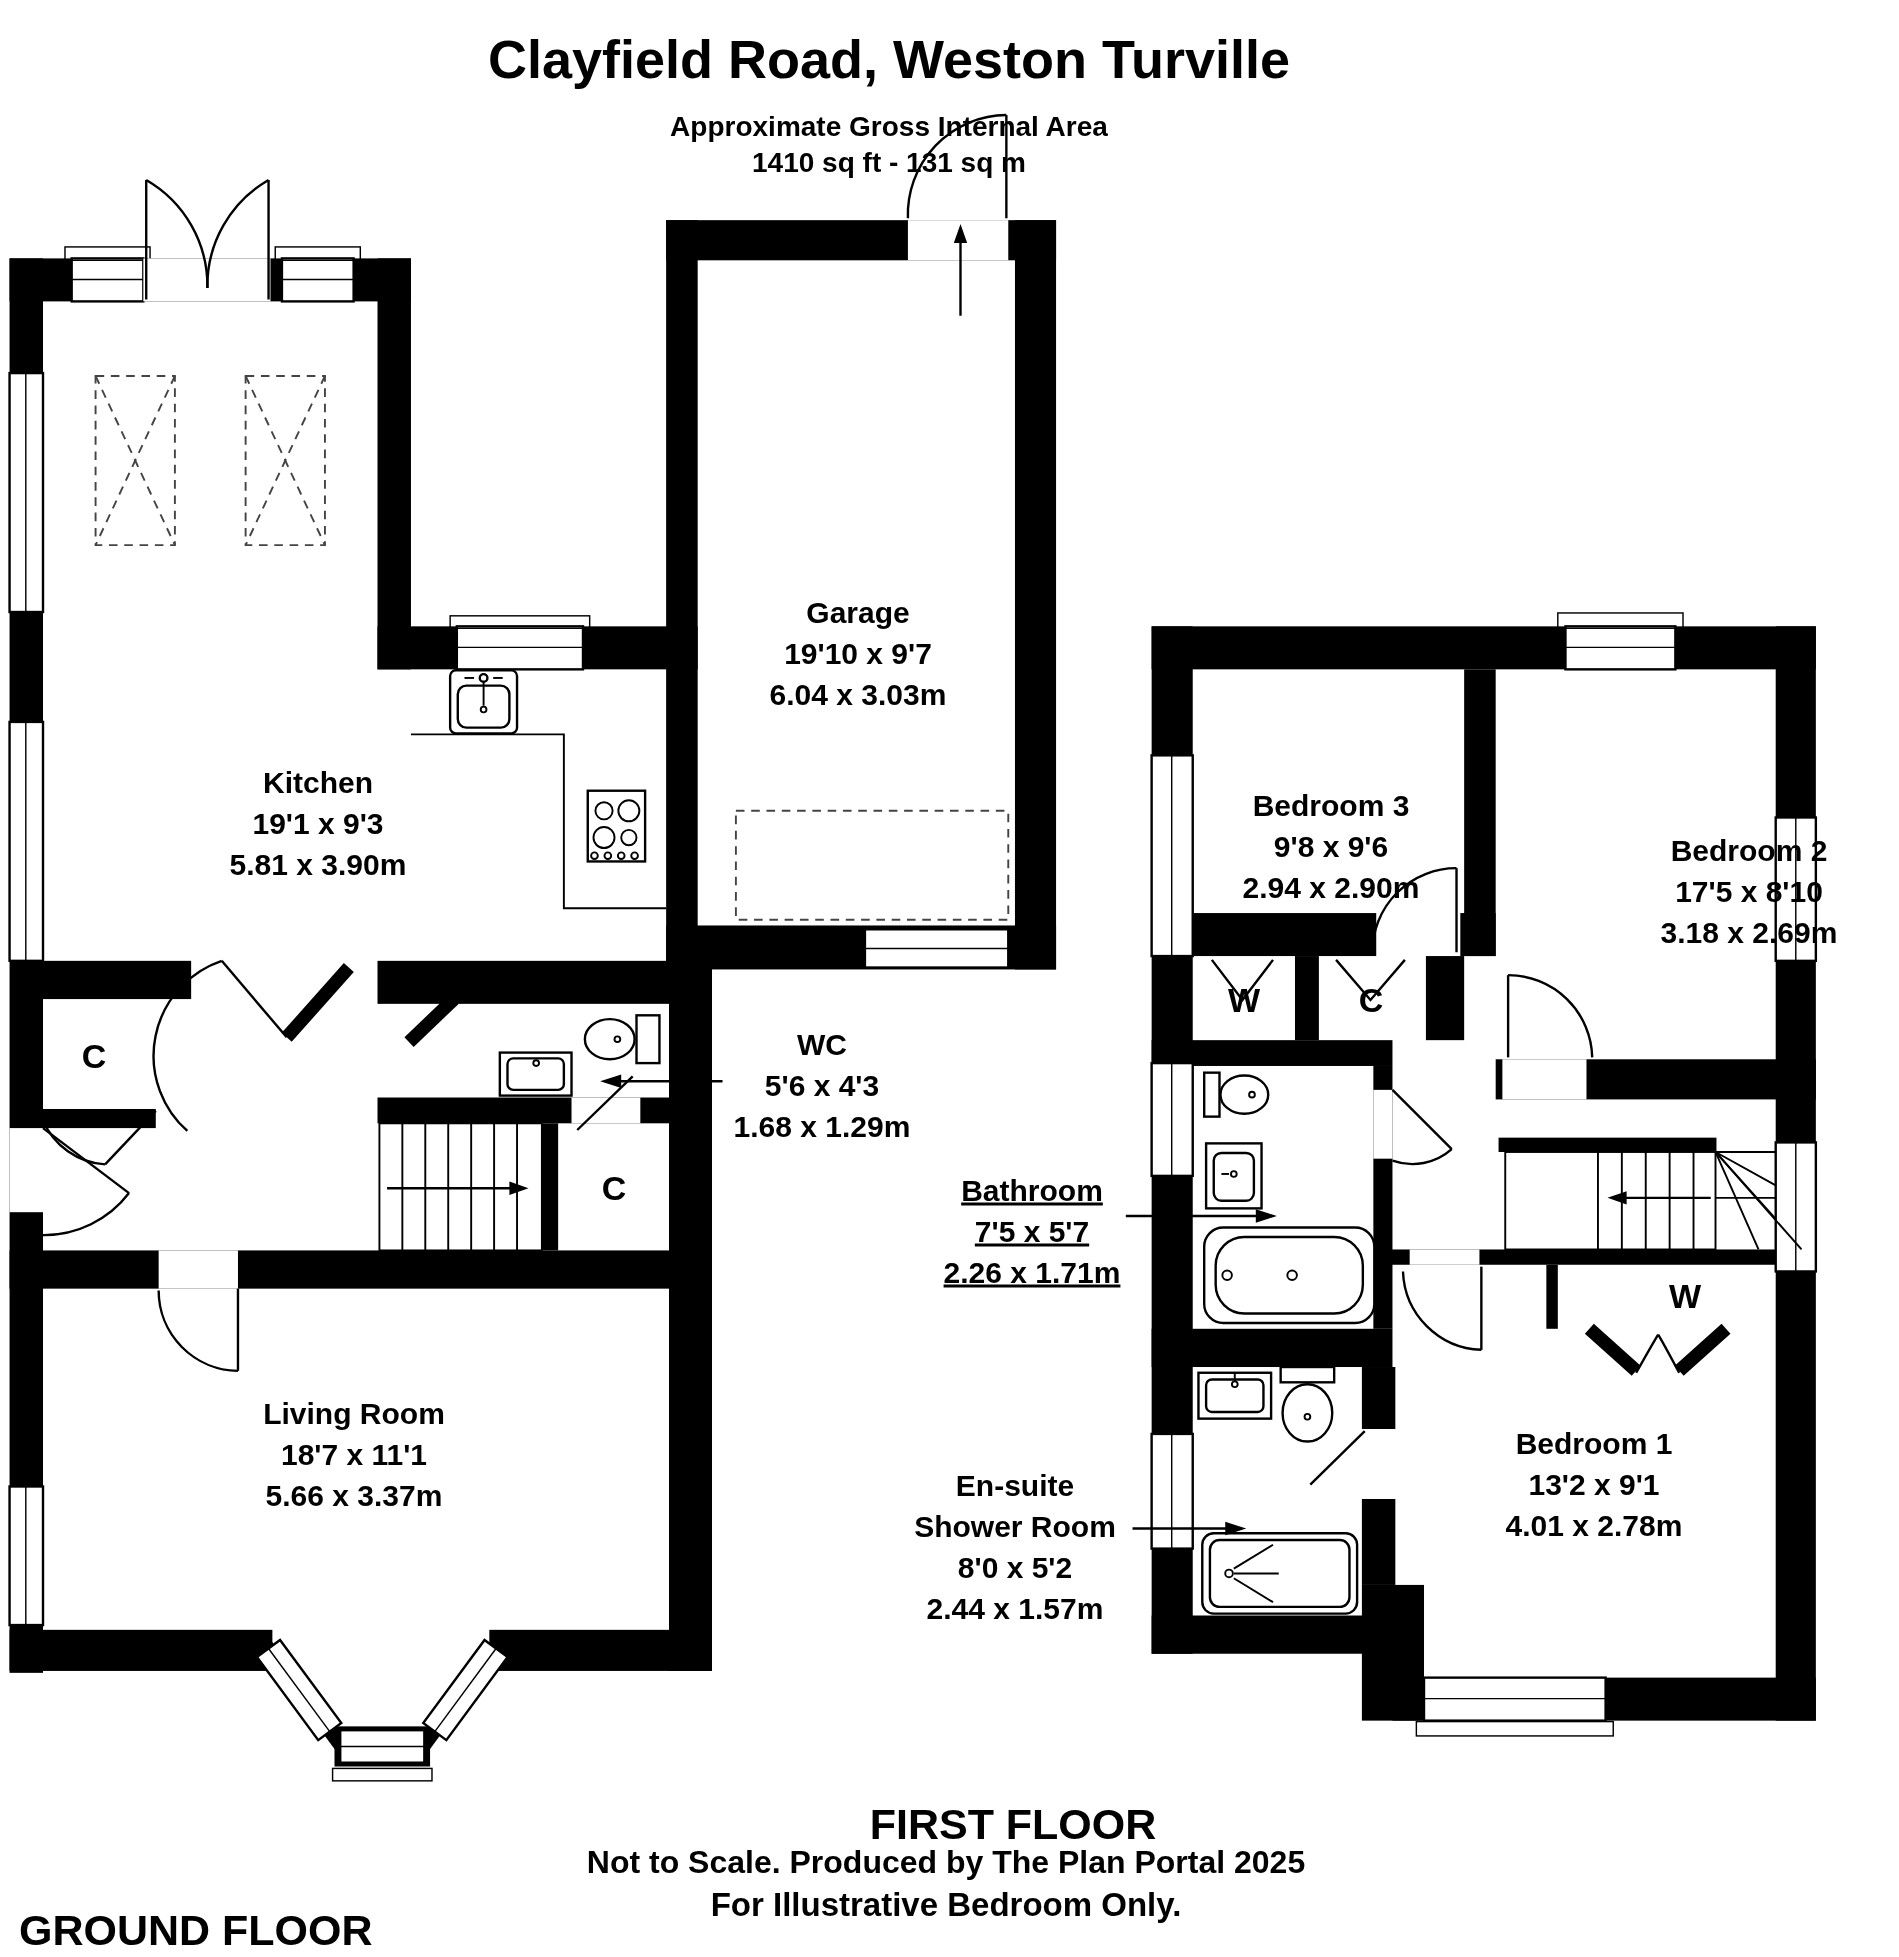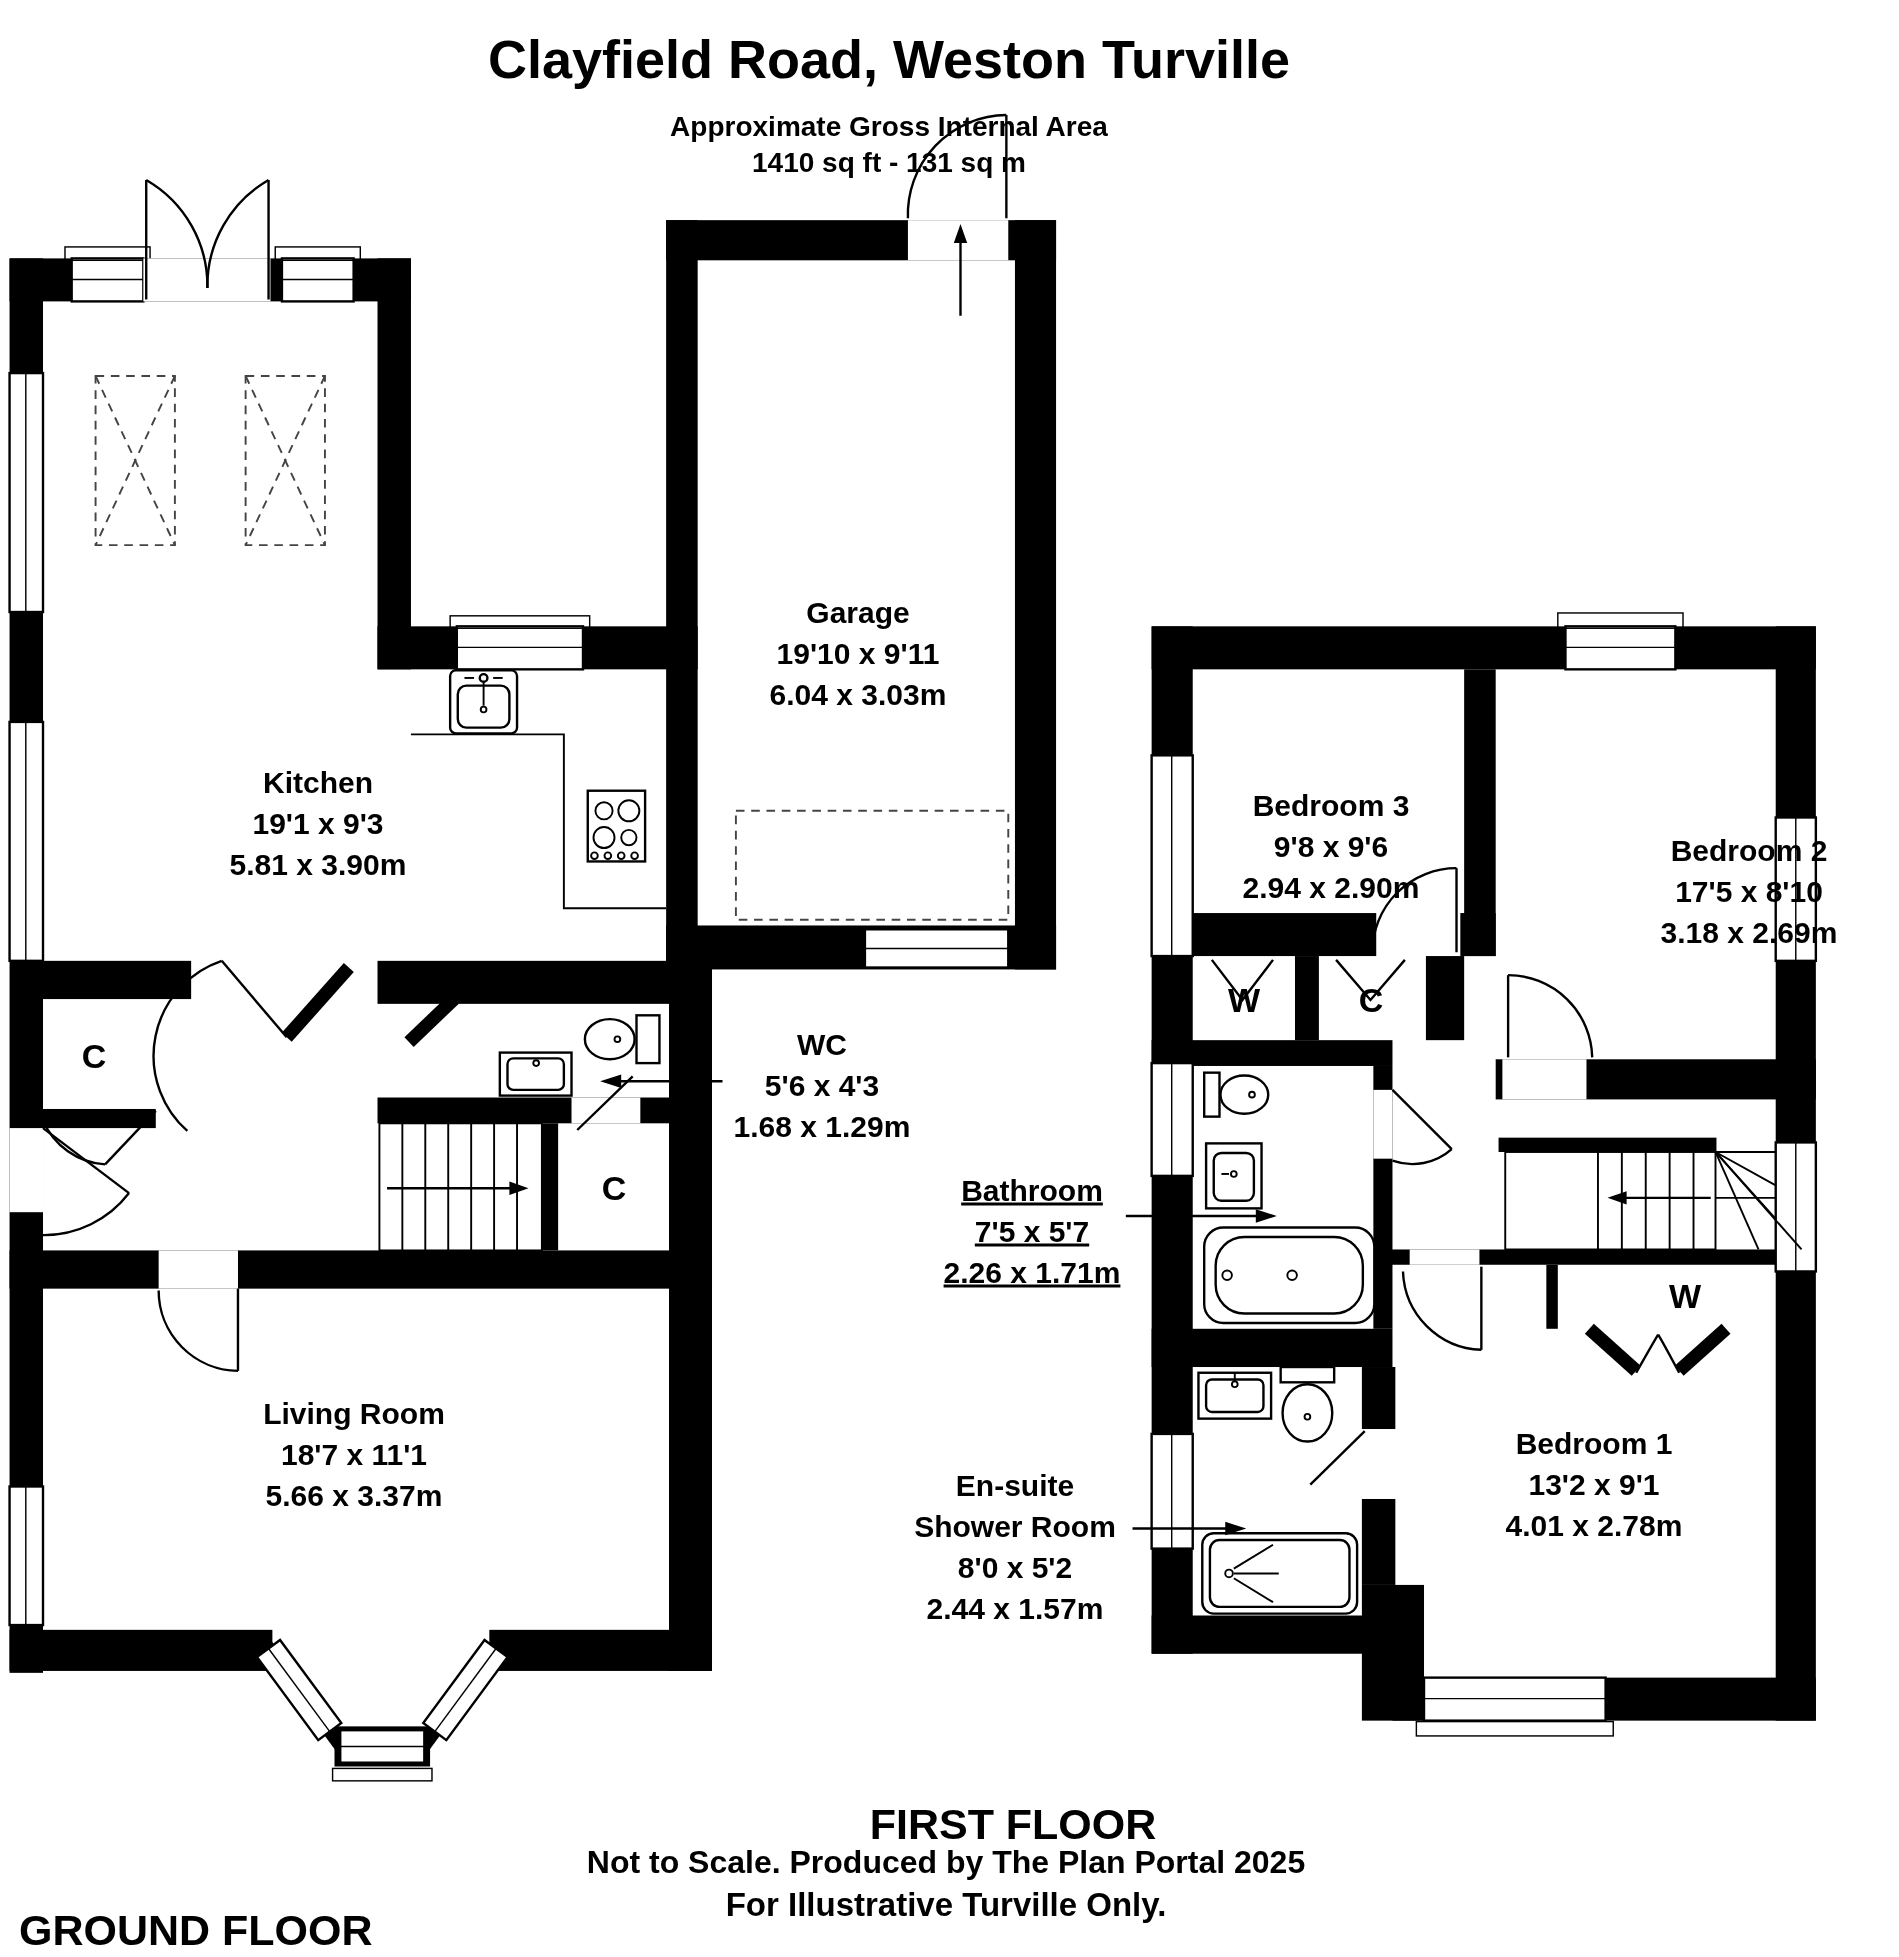--- a/index.html
+++ b/index.html
@@ -379,21 +379,21 @@
       <span>1410 sq ft - 131 sq m</span>
     </div>
 
 <div class="lbl s31" style="left:318px;top:823px;">
   <span>Kitchen</span>
   <span>19'1 x 9'3</span>
   <span>5.81 x 3.90m</span>
 </div>
 <div class="lbl s31" style="left:858px;top:653px;">
   <span>Garage</span>
-  <span>19'10 x 9'11</span>
+  <span>19'10 x 9'7</span>
   <span>6.04 x 3.03m</span>
 </div>
 <div class="lbl s31" style="left:822px;top:1085px;">
   <span>WC</span>
   <span>5'6 x 4'3</span>
   <span>1.68 x 1.29m</span>
 </div>
 <div class="lbl s31" style="left:354px;top:1454px;">
   <span>Living Room</span>
   <span>18'7 x 11'1</span>
@@ -446,17 +446,17 @@
       <span>GROUND FLOOR</span>
     </div>
 <div class="lbl s44" style="left:1013px;top:1824px;">
       <span>FIRST FLOOR</span>
     </div>
 
 <div class="lbl s33n" style="left:946px;top:1862px;">
       <span>Not to Scale. Produced by The Plan Portal 2025</span>
     </div>
 <div class="lbl s35" style="left:946px;top:1905px;">
-      <span>For Illustrative Turville Only.</span>
+      <span>For Illustrative Bedroom Only.</span>
     </div>
 
 </div>
 
 
 </body></html>

